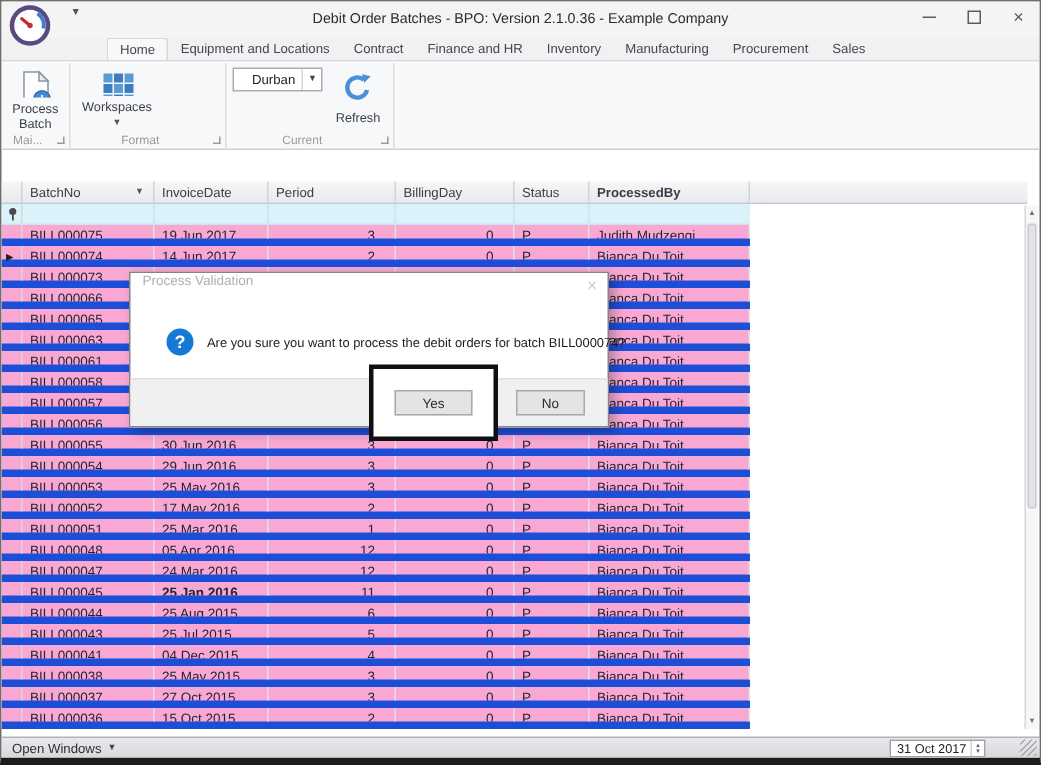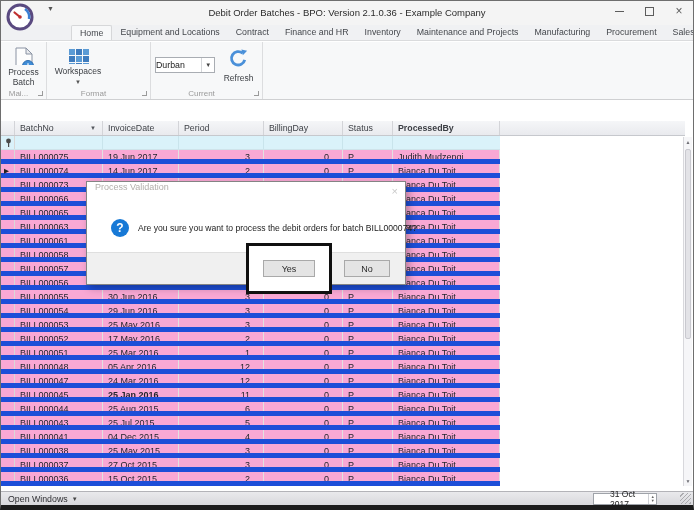--- a/index.html
+++ b/index.html
@@ -21,21 +21,21 @@
   .tab{padding:2px 8px 0 8px;font-size:8.8px;color:#44474c;white-space:nowrap;}
   .tab.active{background:#f7f8f9;border:1px solid #d6d7d9;border-bottom:none;border-radius:2px 2px 0 0;}
   
   .ribbon{position:absolute;left:0;top:41px;width:100%;height:58px;background:#f7f8f9;border-bottom:1px solid #cfd0d2;display:flex;}
   .rgroup{position:relative;height:100%;border-right:1px solid #dcdddf;padding:3px 4px 12px 4px;display:flex;gap:4px;}
   .rgroup-caption{position:absolute;left:0;right:10px;bottom:1px;text-align:center;font-size:8px;color:#9a9a9a;white-space:nowrap;overflow:hidden;}
   .launcher{position:absolute;right:3px;bottom:3px;width:5px;height:5px;border-right:1px solid #9a9a9a;border-bottom:1px solid #9a9a9a;}
   .bigbtn{width:54px;display:flex;flex-direction:column;align-items:center;font-size:8.5px;color:#3c3f44;text-align:center;line-height:10px;padding-top:2px;}
   .bigbtn svg{margin-bottom:2px;}
   .bigbtn .dd{font-size:6px;color:#555;margin-top:1px;}
-  .combo{width:62px;height:16px;background:#fff;border:1px solid #a9adb3;margin-top:12px;display:flex;align-items:center;font-size:8.8px;color:#222;padding-left:0;}
+  .combo{width:62px;height:16px;background:#fff;border:1px solid #a9adb3;display:flex;align-items:center;font-size:8.8px;color:#222;padding-left:12px;}
   .combo .dd{margin-left:auto;width:13px;height:100%;display:flex;align-items:center;justify-content:center;font-size:6px;color:#444;border-left:1px solid #d4d6d9;}
   
   .groupby{position:absolute;left:0;top:99px;width:100%;height:21px;
     background:linear-gradient(100deg,#e5e3e4 0%,#e5e3e4 68%,#d9d2e8 76%,#efeaf8 82%,#b9a9d8 90%,#e3dcf2 96%,#cfc2e6 100%);
     font-size:8.8px;color:#a5a19d;display:flex;align-items:center;padding-left:7px;}
   .ghead{position:absolute;left:0;top:120px;width:684px;height:15px;background:linear-gradient(#f5f6f8,#e9eaee);border-bottom:1px solid #c6c8cd;display:flex;}
   .hcell{font-size:8.8px;color:#3b3e44;padding:2px 0 0 5px;border-right:1px solid #d3d4d8;position:relative;white-space:nowrap;}
   .hcell .sort{position:absolute;right:6px;top:4px;font-size:6px;color:#55585e;}
   .filterrow{position:absolute;left:0;top:135px;width:499px;height:14px;background:#daf2fa;border-bottom:1px solid #cfe3ea;display:flex;}
   .fcell{border-right:1px solid #c9e4ec;height:100%;}
@@ -48,21 +48,21 @@
   .ind .pin{position:absolute;left:4px;top:2px;}
   
   .vscroll{position:absolute;right:1px;top:136px;width:9px;height:349px;background:#f6f6f8;border-left:1px solid #d8d8dc;}
   .vscroll .arr{position:absolute;left:0;width:100%;text-align:center;font-size:5px;color:#6d6d73;}
   .vscroll .up{top:2px;}.vscroll .down{bottom:2px;}
   .vscroll .thumb{position:absolute;left:1px;top:12px;width:6px;height:190px;background:#e3e3e7;border:1px solid #c9c9cf;border-radius:2px;}
   
   .statusbar{position:absolute;left:0;top:490px;width:100%;height:15px;background:linear-gradient(#e9e9ec,#d7d7db);border-top:1px solid #b3b3b8;display:flex;align-items:center;font-size:8.8px;color:#2f2f33;}
   .openwin{display:flex;align-items:center;gap:4px;padding-left:7px;}
   .openwin .dd{font-size:6px;color:#444;}
-  .dateedit{margin-left:auto;margin-right:36px;width:64px;height:12px;background:#fff;border:1px solid #9fa3a9;display:flex;align-items:center;font-size:8.5px;color:#222;padding-left:16px;}
+  .dateedit{margin-left:auto;margin-right:36px;width:64px;height:12px;background:#fff;border:1px solid #9fa3a9;display:flex;align-items:center;font-size:8.5px;color:#222;padding-left:4px;}
   .spin{margin-left:auto;display:flex;flex-direction:column;border-left:1px solid #d0d2d6;height:100%;width:9px;align-items:center;justify-content:center;color:#666;}
   .spin span{font-size:4px;line-height:4px;}
   .grip{position:absolute;right:2px;bottom:2px;width:11px;height:11px;
     background:repeating-linear-gradient(135deg,transparent 0 2px,#ababaf 2px 3px);}
   
   .dialog{position:absolute;left:85px;top:180px;width:320px;height:104px;background:#fff;
     border:1px solid #848484;box-shadow:3px 3px 8px rgba(0,0,0,.28);z-index:50;}
   .dlg-title{position:absolute;left:0;top:0;right:0;height:20px;display:flex;padding-left:8px;
     font-size:9px;color:#b3afab;}
   .dlg-close{position:absolute;right:7px;top:3px;font-size:11px;color:#c9c9c9;}
@@ -101,21 +101,20 @@
     <circle cx="14" cy="14" r="1.8" fill="#c03030"></circle>
   </svg>
 
   <div class="tabrow">
     <div style="display:flex;">
         <div class="tab active">Home</div>
         <div class="tab">Equipment and Locations</div>
         <div class="tab">Contract</div>
         <div class="tab">Finance and HR</div>
         <div class="tab">Inventory</div>
-        <div class="tab">Maintenance and Projects</div>
         <div class="tab">Manufacturing</div>
         <div class="tab">Procurement</div>
         <div class="tab">Sales</div>
       </div>
 
   </div>
 
   <div class="ribbon">
     <div class="rgroup" style="width:46px;">
       <div class="bigbtn">

